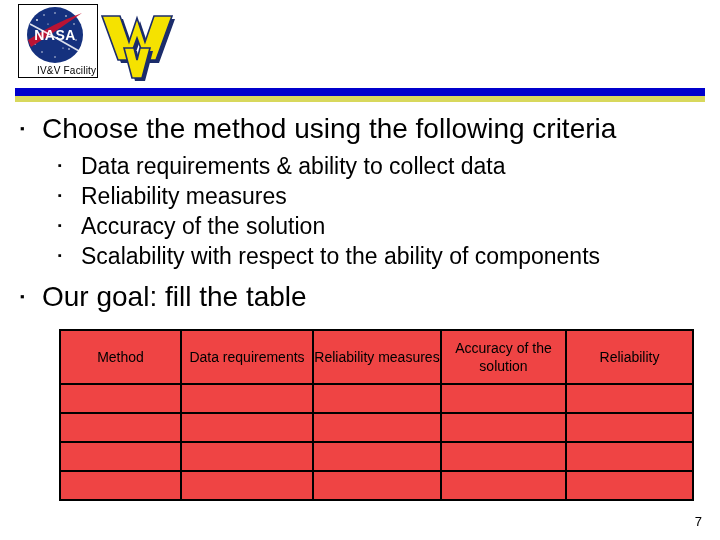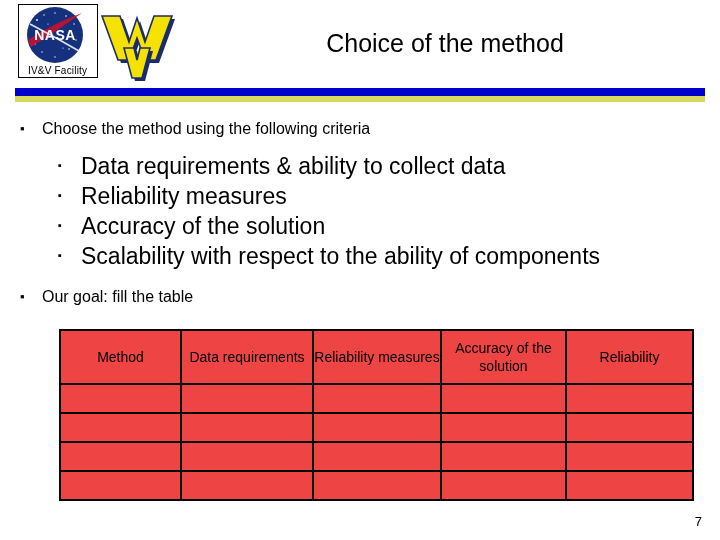--- a/index.html
+++ b/index.html
@@ -42,21 +42,21 @@
     left: 0px; top: 63px;
     width: 80px;
     font-size: 10px;
     line-height: 12px;
     letter-spacing: 0.2px;
     white-space: nowrap;
     color: #000;
     border: 1px solid #000;
     border-top: none;
     box-sizing: border-box;
-    padding-left: 9px;
+    padding-left: 18px;
   }
   #nasa-box-top {
     position:absolute;
     left:0; top:2px;
     width:80px; height:62px;
     border:1px solid #000;
     border-bottom:none;
     box-sizing:border-box;
   }
 
@@ -129,21 +129,21 @@
     width: 680px;
   }
   #bullet-criteria { top: 6px; }
   #bullet-goal { top: 174px; }
   .level1 .bullet-glyph {
     font-size: 13px;
     width: 22px;
     padding-top: 8px;
   }
   .level1 .bullet-text {
-    font-size: 16px;
+    font-size: 28px;
     line-height: 30px;
   }
 
   
   #sub-bullets {
     position: absolute;
     left: 58px;
     top: 44px;
     width: 640px;
   }
@@ -243,21 +243,20 @@
     <svg width="82" height="78" viewBox="0 0 82 78">
       <g>
         <path d="M6 12 L24 12 L33 38 L41 14 L49 38 L58 12 L76 12 L60 56 L49 56 L41 34 L33 56 L22 56 Z" fill="#1B2C6B" transform="translate(3,3)"></path>
         <path d="M6 12 L24 12 L33 38 L41 14 L49 38 L58 12 L76 12 L60 56 L49 56 L41 34 L33 56 L22 56 Z" fill="#F5E200" stroke="#1B2C6B" stroke-width="1.6"></path>
         <path d="M28 44 L38 44 L41 56 L44 44 L54 44 L46 74 L36 74 Z" fill="#1B2C6B" transform="translate(3,3)"></path>
         <path d="M28 44 L38 44 L41 56 L44 44 L54 44 L46 74 L36 74 Z" fill="#F5E200" stroke="#1B2C6B" stroke-width="1.6"></path>
       </g>
     </svg>
   </div>
 
-  <div id="slide-title">Choice of the method</div>
 </div>
 
 <div id="divider-bars">
   <div id="divider-bar-blue"></div>
   <div id="divider-bar-gold"></div>
 </div>
 
 <div id="content-body">
 
   <div id="bullet-criteria" class="bullet-row level1">

